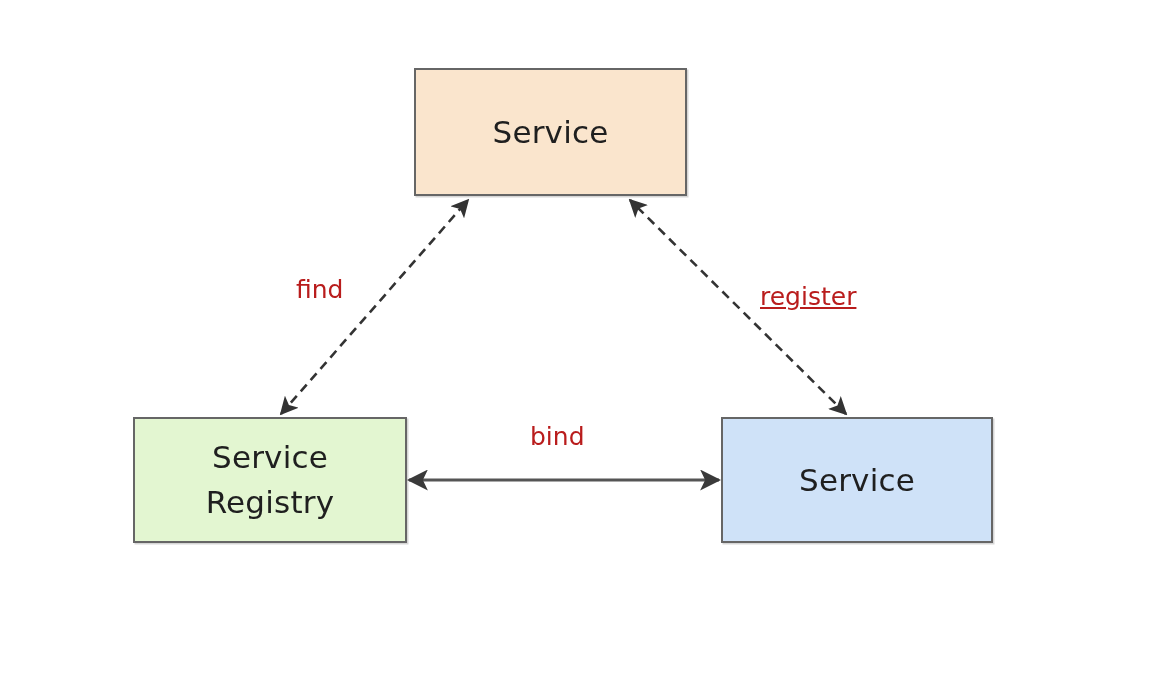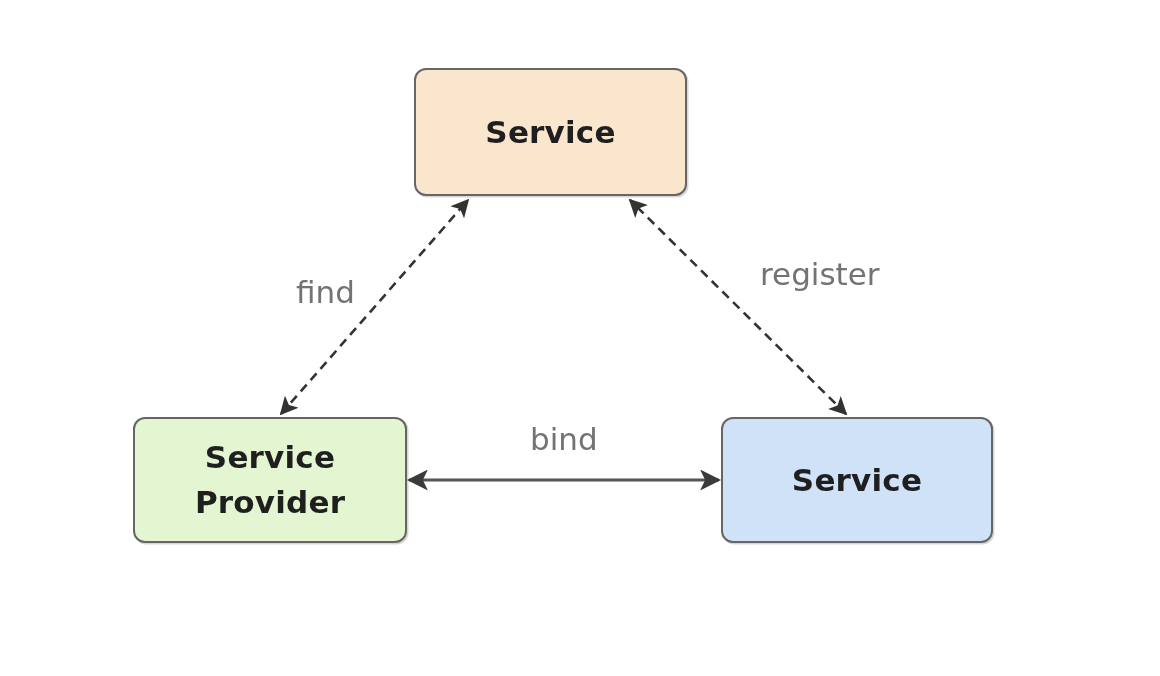--- a/index.html
+++ b/index.html
@@ -22,34 +22,33 @@
     position: absolute;
     left: 0;
     top: 0;
     width: 1160px;
     height: 676px;
   }
   .node {
     position: absolute;
     box-sizing: border-box;
     border: 2px solid #666666;
-    border-radius: 12px;
+    border-radius: 0;
     display: flex;
     flex-direction: column;
     align-items: center;
     justify-content: center;
     text-align: center;
     color: #1f1f1f;
     font-family: "DejaVu Sans", sans-serif;
     font-size: 31px;
     line-height: 1.45;
     letter-spacing: 0.2px;
     z-index: 2;
     box-shadow: 1.5px 1.5px 0 rgba(0,0,0,0.16);
-    font-weight: bold;
   }
   .node-line {
     display: block;
     white-space: nowrap;
   }
   #node-service-registry {
     left: 414px;
     top: 68px;
     width: 273px;
     height: 128px;
@@ -65,35 +64,36 @@
   #node-service-provider {
     left: 721px;
     top: 417px;
     width: 272px;
     height: 126px;
     background: #cfe2f8;
   }
   .edge-label {
     position: absolute;
     z-index: 3;
-    color: #737373;
+    color: #b91c1c;
     font-family: "DejaVu Sans", sans-serif;
-    font-size: 31px;
+    font-size: 25px;
     line-height: 1;
     white-space: nowrap;
     background: #ffffff;
     padding: 2px 5px;
   }
   #edge-label-find {
     left: 291px;
     top: 275px;
   }
   #edge-label-register {
     left: 755px;
-    top: 257px;
+    top: 282px;
+    text-decoration: underline;
   }
   #edge-label-bind {
     left: 525px;
     top: 422px;
   }
 </style>
 </head>
 <body>
 
 <div id="diagram-canvas">
@@ -114,21 +114,21 @@
 
     <line x1="409" y1="480" x2="719" y2="480" stroke="#555555" stroke-width="2.8" marker-start="url(#arrow-solid)" marker-end="url(#arrow-solid)"></line>
   </svg>
 
   <div class="node" id="node-service-registry">
     <span class="node-line">Service</span>
   </div>
 
   <div class="node" id="node-service-requestor">
     <span class="node-line">Service</span>
-    <span class="node-line">Provider</span>
+    <span class="node-line">Registry</span>
   </div>
 
   <div class="node" id="node-service-provider">
     <span class="node-line">Service</span>
   </div>
 
   <div class="edge-label" id="edge-label-find">find</div>
 
   <div class="edge-label" id="edge-label-register">register</div>
 

